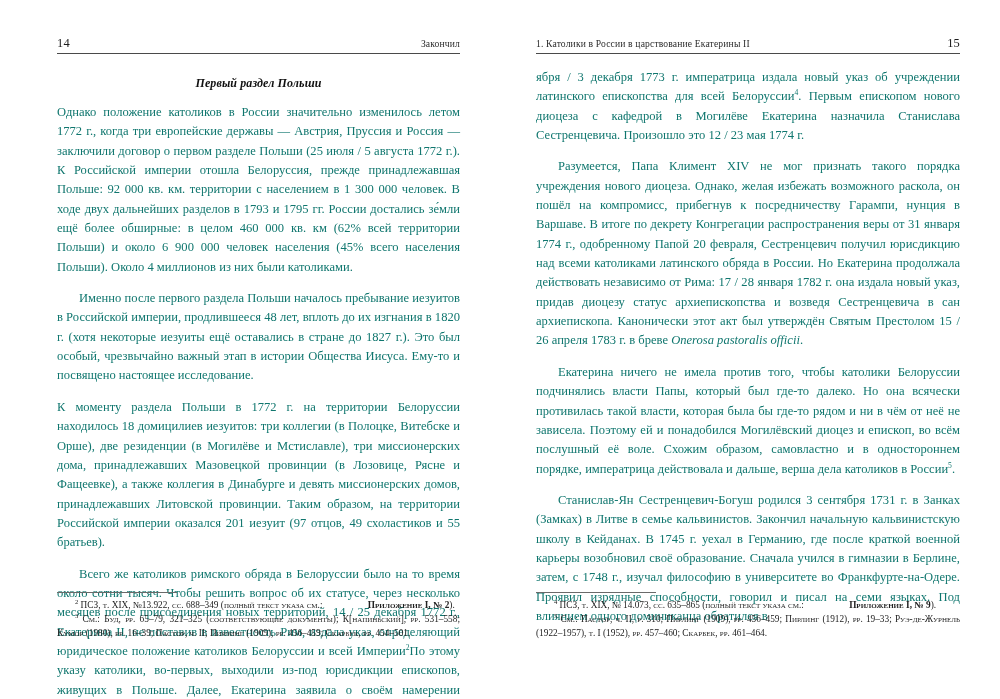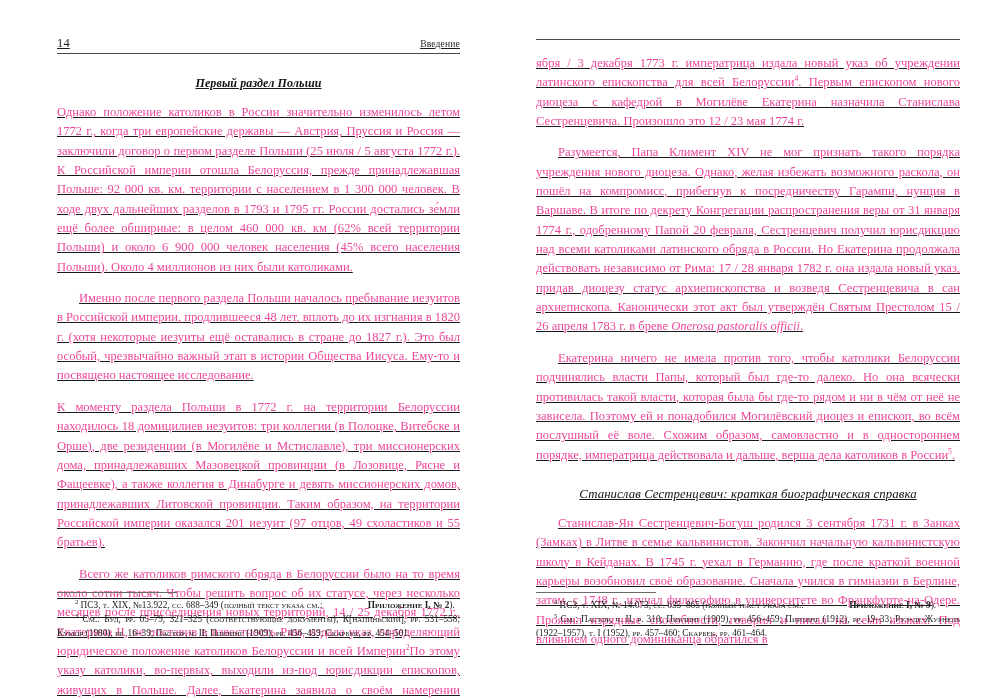--- a/index.html
+++ b/index.html
@@ -19,21 +19,20 @@
     width: 1000px;
     height: 699px;
     display: flex;
     background: #ffffff;
   }
   .page {
     position: relative;
     width: 500px;
     height: 667px;
     box-sizing: border-box;
-    text-decoration: underline;
   }
   .page-left  { padding: 36px 40px 10px 57px; }
   .page-right { padding: 36px 40px 10px 36px; }
 
   
   .running-head {
     display: flex;
     align-items: baseline;
     justify-content: space-between;
     font-size: 9.6px;
@@ -70,21 +69,21 @@
   .section-title.plainitalic {
     font-weight: normal;
     font-size: 12.8px;
   }
   p.body {
     margin: 0;
     text-align: justify;
     text-justify: inter-word;
     font-size: 12.55px;
     line-height: 19.35px;
-    color: #ec4899;
+    color: #0f766e;
     hyphens: manual;
     letter-spacing: 0.01px;
   }
   p.body + p.body { margin-top: 12px; }
   p.indent { text-indent: 22px; }
   .it { font-style: italic; }
   sup.fn {
     font-size: 7.6px;
     vertical-align: super;
     line-height: 0;
@@ -136,21 +135,21 @@
 </style>
 </head>
 <body>
 
 <div class="spread">
 
   <div class="page page-left">
 
     <div class="running-head">
       <span class="folio">14</span>
-      <span class="rh-title">Введение</span>
+      <span class="rh-title">Закончил</span>
     </div>
     <hr class="rule">
 
     <div class="section-title">Первый раздел Польши</div>
 
     <p class="body">Однако положение католиков в России значительно изменилось летом 1772 г., когда три европейские державы — Австрия, Пруссия и Россия — заключили договор о первом разделе Польши (25 июля / 5 августа 1772 г.). К Российской империи отошла Белоруссия, прежде принадлежавшая Польше: 92 000 кв. км. территории с населением в 1 300 000 человек. В ходе двух дальнейших разделов в 1793 и 1795 гг. России достались зе́мли ещё более обширные: в целом 460 000 кв. км (62% всей территории Польши) и около 6 900 000 человек населения (45% всего населения Польши). Около 4 миллионов из них были католиками.</p>
     <p class="body indent">Именно после первого раздела Польши началось пребывание иезуитов в Российской империи, продлившееся 48 лет, вплоть до их изгнания в 1820 г. (хотя некоторые иезуиты ещё оставались в стране до 1827 г.). Это был особый, чрезвычайно важный этап в истории Общества Иисуса. Ему-то и посвящено настоящее исследование.</p>
 
 
     <p class="body">К моменту раздела Польши в 1772 г. на территории Белоруссии находилось 18 домицилиев иезуитов: три коллегии (в Полоцке, Витебске и Орше), две резиденции (в Могилёве и Мстиславле), три миссионерских дома, принадлежавших Мазовецкой провинции (в Лозовице, Рясне и Фащеевке), а также коллегия в Динабурге и девять миссионерских домов, принадлежавших Литовской провинции. Таким образом, на территории Российской империи оказался 201 иезуит (97 отцов, 49 схоластиков и 55 братьев).</p>
@@ -158,31 +157,34 @@
 
     <div class="footnotes">
       <hr class="fn-rule">
       <p class="footnote"><sup>2</sup> <span class="sc">ПСЗ, т. XIX, №13.922, сс. 688–349 (полный текст указа см.: </span><span class="bold sc">Приложение I, № 2</span><span class="sc">).</span></p>
       <p class="footnote"><sup>3</sup> <span class="sc">См.: </span><span class="sc">Буд</span><span class="sc">, pp. 65–79, 321–325 (соответствующие документы); К[</span><span class="sc">напиньский</span><span class="sc">], pp. 531–558; </span><span class="sc">Кумор</span><span class="sc"> (1980), pp. 16–39; </span><span class="sc">Пастор</span><span class="sc">, ч. II; </span><span class="sc">Пирлинг</span><span class="sc"> (1909), pp. 456–459; </span><span class="sc">Скарбек</span><span class="sc">, pp. 454–501.</span></p>
     </div>
   </div>
 
   <div class="page page-right">
 
+    <div class="running-head">
+      <span class="rh-title">1. Католики в России в царствование Екатерины II</span>
+      <span class="folio">15</span>
+    </div>
     <hr class="rule">
 
     <div style="height:14px"></div>
 
     <p class="body"><span>ября / 3 декабря 1773 г. императрица издала новый указ об учреждении латинского епископства для всей Белоруссии</span><sup class="fn">4</sup><span>. Первым епископом нового диоцеза с кафедрой в Могилёве Екатерина назначила Станислава Сестренцевича. Произошло это 12 / 23 мая 1774 г.</span></p>
 
     <p class="body indent"><span>Разумеется, Папа Климент XIV не мог признать такого порядка учреждения нового диоцеза. Однако, желая избежать возможного раскола, он пошёл на компромисс, прибегнув к посредничеству Гарампи, нунция в Варшаве. В итоге по декрету Конгрегации распространения веры от 31 января 1774 г., одобренному Папой 20 февраля, Сестренцевич получил юрисдикцию над всеми католиками латинского обряда в России. Но Екатерина продолжала действовать независимо от Рима: 17 / 28 января 1782 г. она издала новый указ, придав диоцезу статус архиепископства и возведя Сестренцевича в сан архиепископа. Канонически этот акт был утверждён Святым Престолом 15 / 26 апреля 1783 г. в бреве </span><span class="it">Onerosa pastoralis officii</span><span>.</span></p>
 
     <p class="body indent"><span>Екатерина ничего не имела против того, чтобы католики Белоруссии подчинялись власти Папы, который был где-то далеко. Но она всячески противилась такой власти, которая была бы где-то рядом и ни в чём от неё не зависела. Поэтому ей и понадобился Могилёвский диоцез и епископ, во всём послушный её воле. Схожим образом, самовластно и в одностороннем порядке, императрица действовала и дальше, верша дела католиков в России</span><sup class="fn">5</sup><span>.</span></p>
 
-    <div class="section-title plainitalic">Станислав Сестренцевич: краткая биографическая справка</div>
 
     <p class="body indent">Станислав-Ян Сестренцевич-Богуш родился 3 сентября 1731 г. в Занках (Замках) в Литве в семье кальвинистов. Закончил начальную кальвинистскую школу в Кейданах. В 1745 г. уехал в Германию, где после краткой военной карьеры возобновил своё образование. Сначала учился в гимназии в Берлине, затем, с 1748 г., изучал философию в университете во Франкфурте-на-Одере. Проявил изрядные способности, говорил и писал на семи языках. Под влиянием одного доминиканца обратился в</p>
 
     <div class="footnotes">
       <hr class="fn-rule">
       <p class="footnote"><sup>4</sup> <span class="sc">ПСЗ, т. XIX, № 14.073, сс. 635–865 (полный текст указа см.: </span><span class="bold sc">Приложение I, № 9</span><span class="sc">).</span></p>
       <p class="footnote"><sup>5</sup> <span class="sc">См.: </span><span class="sc">Пастор</span><span class="sc">, ч. II, p. 310; </span><span class="sc">Пирлинг</span><span class="sc"> (1909), pp. 456–459; </span><span class="sc">Пирлинг</span><span class="sc"> (1912), pp. 19–33; </span><span class="sc">Руэ-де-Журнель</span><span class="sc"> (1922–1957), т. I (1952), pp. 457–460; </span><span class="sc">Скарбек</span><span class="sc">, pp. 461–464.</span></p>
     </div>
   </div>
 

